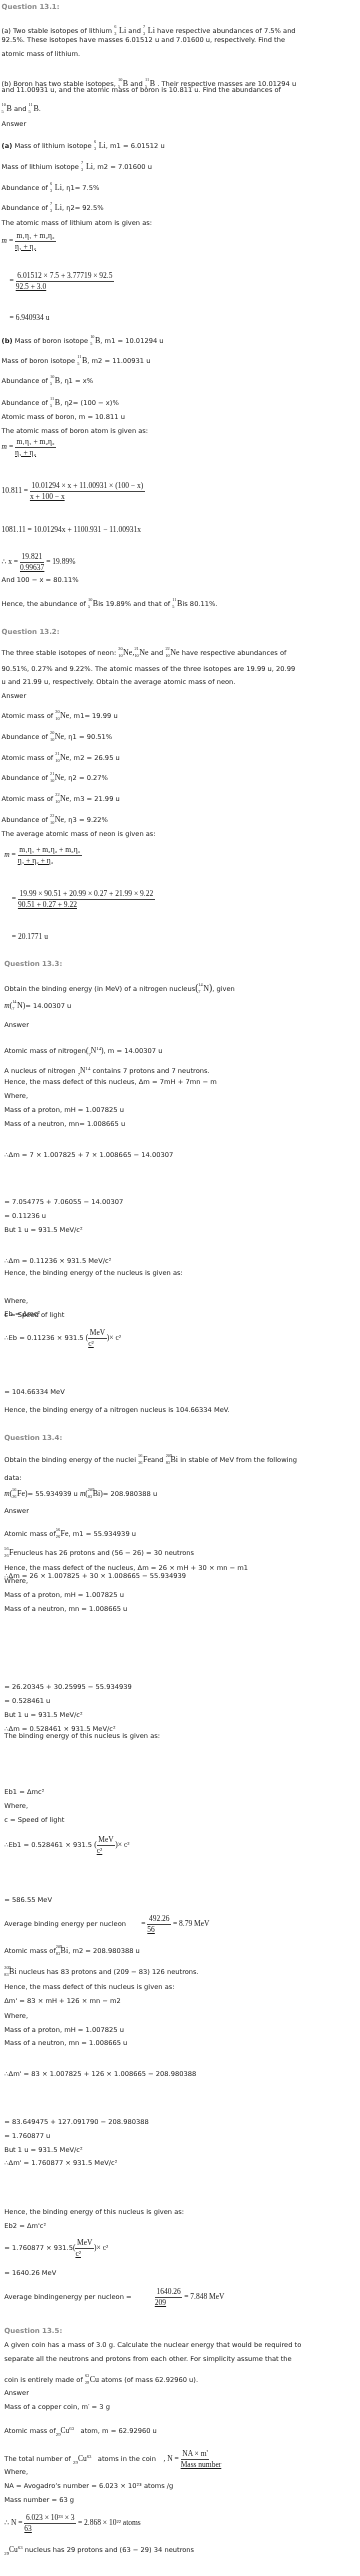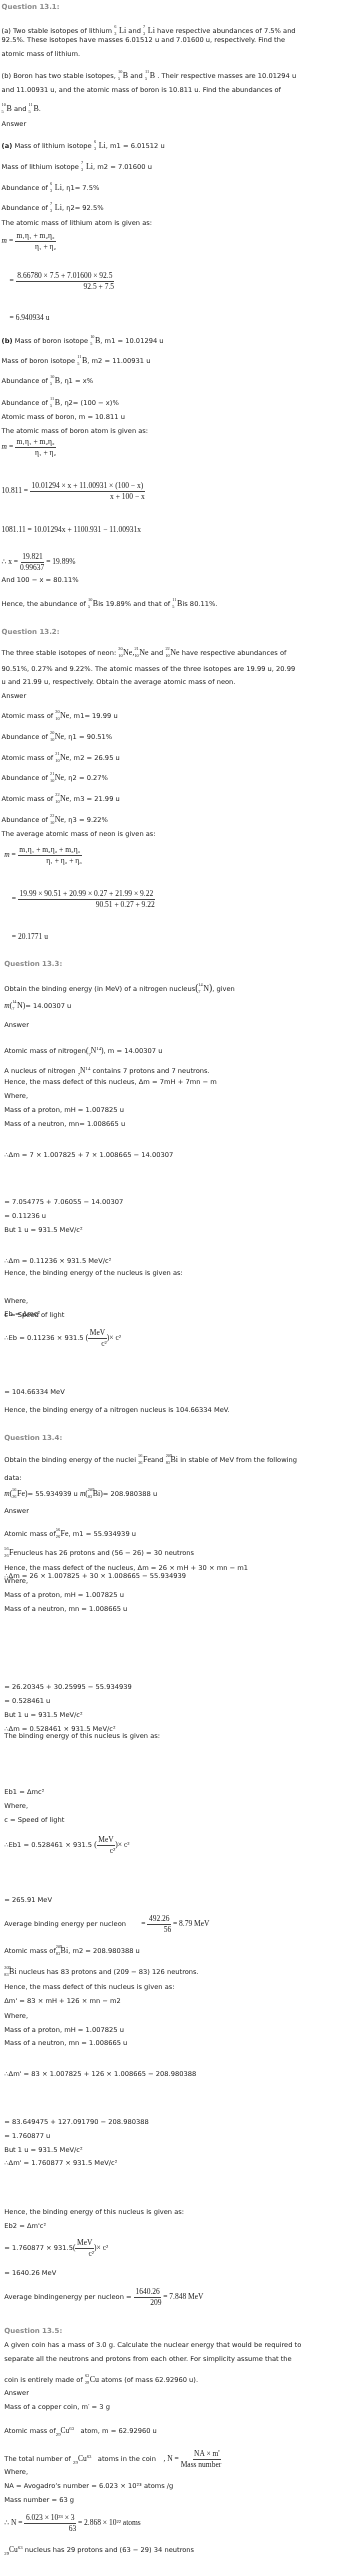--- a/index.html
+++ b/index.html
@@ -5,40 +5,40 @@
   html, body { margin:0; padding:0; background:#ffffff; }
   body { width:360px; height:2576px; overflow:hidden; position:relative;
          font-family:"DejaVu Sans", sans-serif; font-size:6.7px; color:#1a1a1a; }
   .ln { position:absolute; left:1.6px; white-space:nowrap; line-height:8.6px; }
   .in { left:4.3px; }
   .q { color:#8c8c8c; font-weight:bold; font-size:7px; }
   .math { font-family:"Liberation Serif", serif; font-size:7.5px; }
   .iso { display:inline-block; position:relative; font-family:Liberation Serif, serif; font-size:8px; padding-left:4.8px; vertical-align:baseline; }
   .iso .a { position:absolute; left:0; top:-4.3px; font-size:4.3px; }
   .iso .z { position:absolute; left:0; top:3.2px; font-size:4.3px; }
-  .frac { display:inline-flex; flex-direction:column; align-items:flex-end; vertical-align:middle; font-family:"Liberation Serif", serif; font-size:7.5px; }
+  .frac { display:inline-flex; flex-direction:column; align-items:flex-start; vertical-align:middle; font-family:"Liberation Serif", serif; font-size:7.5px; }
   .frac .num { border-bottom:0.5px solid #444; padding:0 1.6px 0.5px; }
-  .frac .den { padding-top:0.5px; }
+  .frac .den { padding-top:0.5px;text-decoration:underline; }
   i { font-style:italic; }
   sub, sup { font-size:4.8px; }
 </style>
 </head>
 <body>
 
 <div class="ln q" style="top:3.2px">Question 13.1:</div>
 <div class="ln" style="top:27px">
   <span>(a) Two stable isotopes of lithium</span>
   <span class="iso"><span class="a">6</span><span class="z">3</span>Li</span>
   <span>and</span>
   <span class="iso"><span class="a">7</span><span class="z">3</span>Li</span>
   <span>have respective abundances of 7.5% and</span>
 </div>
 <div class="ln" style="top:36px">92.5%. These isotopes have masses 6.01512 u and 7.01600 u, respectively. Find the</div>
 <div class="ln" style="top:50px">atomic mass of lithium.</div>
-<div class="ln" style="top:72px">
+<div class="ln" style="top:80px">
   <span>(b) Boron has two stable isotopes,</span>
   <span class="iso"><span class="a">10</span><span class="z">5</span>B</span>
   <span>and</span>
   <span class="iso"><span class="a">11</span><span class="z">5</span>B</span>
   <span>. Their respective masses are 10.01294 u</span>
 </div>
 <div class="ln" style="top:86px">and 11.00931 u, and the atomic mass of boron is 10.811 u. Find the abundances of</div>
 <div class="ln" style="top:105px">
   <span class="iso"><span class="a">10</span><span class="z">5</span>B</span>
   <span>and</span>
@@ -49,22 +49,22 @@
 <div class="ln" style="top:142px"><b>(a)</b> <span>Mass of lithium isotope</span> <span class="iso"><span class="a">6</span><span class="z">3</span>Li</span><span>, m1 = 6.01512 u</span></div>
 <div class="ln" style="top:163px"><span>Mass of lithium isotope</span> <span class="iso"><span class="a">7</span><span class="z">3</span>Li</span><span>, m2 = 7.01600 u</span></div>
 <div class="ln" style="top:184px"><span>Abundance of</span> <span class="iso"><span class="a">6</span><span class="z">3</span>Li</span><span>, η1= 7.5%</span></div>
 <div class="ln" style="top:204px"><span>Abundance of</span> <span class="iso"><span class="a">7</span><span class="z">3</span>Li</span><span>, η2= 92.5%</span></div>
 <div class="ln" style="top:219px">The atomic mass of lithium atom is given as:</div>
 <div class="ln math" style="top:232px"><i>m</i> = <span class="frac">
       <span class="num">m₁η₁ + m₂η₂</span>
       <span class="den">η₁ + η₂</span>
     </span></div>
 <div class="ln math" style="top:272px;left:9.6px">= <span class="frac">
-      <span class="num">8.66780 × 7.5 + 7.01600 × 92.5</span>
-      <span class="den">92.5 + 7.5</span>
+      <span class="num">6.01512 × 7.5 + 3.77719 × 92.5</span>
+      <span class="den">92.5 + 3.0</span>
     </span></div>
 <div class="ln math" style="top:314px;left:9.6px">= 6.940934 u</div>
 
 <div class="ln" style="top:337px"><b>(b)</b> <span>Mass of boron isotope</span> <span class="iso"><span class="a">10</span><span class="z">5</span>B</span><span>, m1 = 10.01294 u</span></div>
 <div class="ln" style="top:357px"><span>Mass of boron isotope</span> <span class="iso"><span class="a">11</span><span class="z">5</span>B</span><span>, m2 = 11.00931 u</span></div>
 <div class="ln" style="top:377px"><span>Abundance of</span> <span class="iso"><span class="a">10</span><span class="z">5</span>B</span><span>, η1 = x%</span></div>
 <div class="ln" style="top:399px"><span>Abundance of</span> <span class="iso"><span class="a">11</span><span class="z">5</span>B</span><span>, η2= (100 − x)%</span></div>
 <div class="ln" style="top:413px">Atomic mass of boron, m = 10.811 u</div>
 <div class="ln" style="top:427px">The atomic mass of boron atom is given as:</div>
 <div class="ln math" style="top:438px"><i>m</i> = <span class="frac">
@@ -154,21 +154,21 @@
 <div class="ln in" style="top:1711px">But 1 u = 931.5 MeV/c²</div>
 <div class="ln in" style="top:1725px">∴Δm = 0.528461 × 931.5 MeV/c²</div>
 <div class="ln in" style="top:1732px">The binding energy of this nucleus is given as:</div>
 <div class="ln in" style="top:1788px">Eb1 = Δmc²</div>
 <div class="ln in" style="top:1802px">Where,</div>
 <div class="ln in" style="top:1816px">c = Speed of light</div>
 <div class="ln in" style="top:1836px"><span>∴Eb1 = 0.528461 × 931.5</span> <span class="math">(<span class="frac">
         <span class="num">MeV</span>
         <span class="den">c²</span>
       </span>)<span>× c²</span></span></div>
-<div class="ln in" style="top:1896px">= 265.91 MeV</div>
+<div class="ln in" style="top:1896px">= 586.55 MeV</div>
 <div class="ln in" style="top:1915px"><span>Average binding energy per nucleon</span> <span class="math" style="margin-left:13px">= <span class="frac">
         <span class="num">492.26</span>
         <span class="den">56</span>
       </span> <span>= 8.79 MeV</span></span></div>
 <div class="ln in" style="top:1947px"><span>Atomic mass of</span><span class="iso"><span class="a">209</span><span class="z">83</span>Bi</span><span>, m2 = 208.980388 u</span></div>
 <div class="ln in" style="top:1968px"><span class="iso"><span class="a">209</span><span class="z">83</span>Bi</span> <span>nucleus has 83 protons and (209 − 83) 126 neutrons.</span></div>
 <div class="ln in" style="top:1983px">Hence, the mass defect of this nucleus is given as:</div>
 <div class="ln in" style="top:1997px">Δm' = 83 × mH + 126 × mn − m2</div>
 <div class="ln in" style="top:2012px">Where,</div>
 <div class="ln in" style="top:2026px">Mass of a proton, mH = 1.007825 u</div>
@@ -178,21 +178,21 @@
 <div class="ln in" style="top:2132px">= 1.760877 u</div>
 <div class="ln in" style="top:2146px">But 1 u = 931.5 MeV/c²</div>
 <div class="ln in" style="top:2159px">∴Δm' = 1.760877 × 931.5 MeV/c²</div>
 <div class="ln in" style="top:2208px">Hence, the binding energy of this nucleus is given as:</div>
 <div class="ln in" style="top:2222px">Eb2 = Δm'c²</div>
 <div class="ln in" style="top:2239px"><span>= 1.760877 × 931.5</span><span class="math">(<span class="frac">
         <span class="num">MeV</span>
         <span class="den">c²</span>
       </span>)<span>× c²</span></span></div>
 <div class="ln in" style="top:2269px">= 1640.26 MeV</div>
-<div class="ln in" style="top:2288px"><span>Average bindingenergy per nucleon =</span> <span class="math" style="margin-left:0"><span class="frac">
+<div class="ln in" style="top:2288px"><span>Average bindingenergy per nucleon =</span> <span class="math" style="margin-left:21px"><span class="frac">
         <span class="num">1640.26</span>
         <span class="den">209</span>
       </span> <span>= 7.848 MeV</span></span></div>
 
 <div class="ln q in" style="top:2327px">Question 13.5:</div>
 <div class="ln in" style="top:2341px">A given coin has a mass of 3.0 g. Calculate the nuclear energy that would be required to</div>
 <div class="ln in" style="top:2355px">separate all the neutrons and protons from each other. For simplicity assume that the</div>
 <div class="ln in" style="top:2376px"><span>coin is entirely made of</span> <span class="iso"><span class="a">63</span><span class="z">29</span>Cu</span> <span>atoms (of mass 62.92960 u).</span></div>
 <div class="ln in" style="top:2389px">Answer</div>
 <div class="ln in" style="top:2403px">Mass of a copper coin, m′ = 3 g</div>

